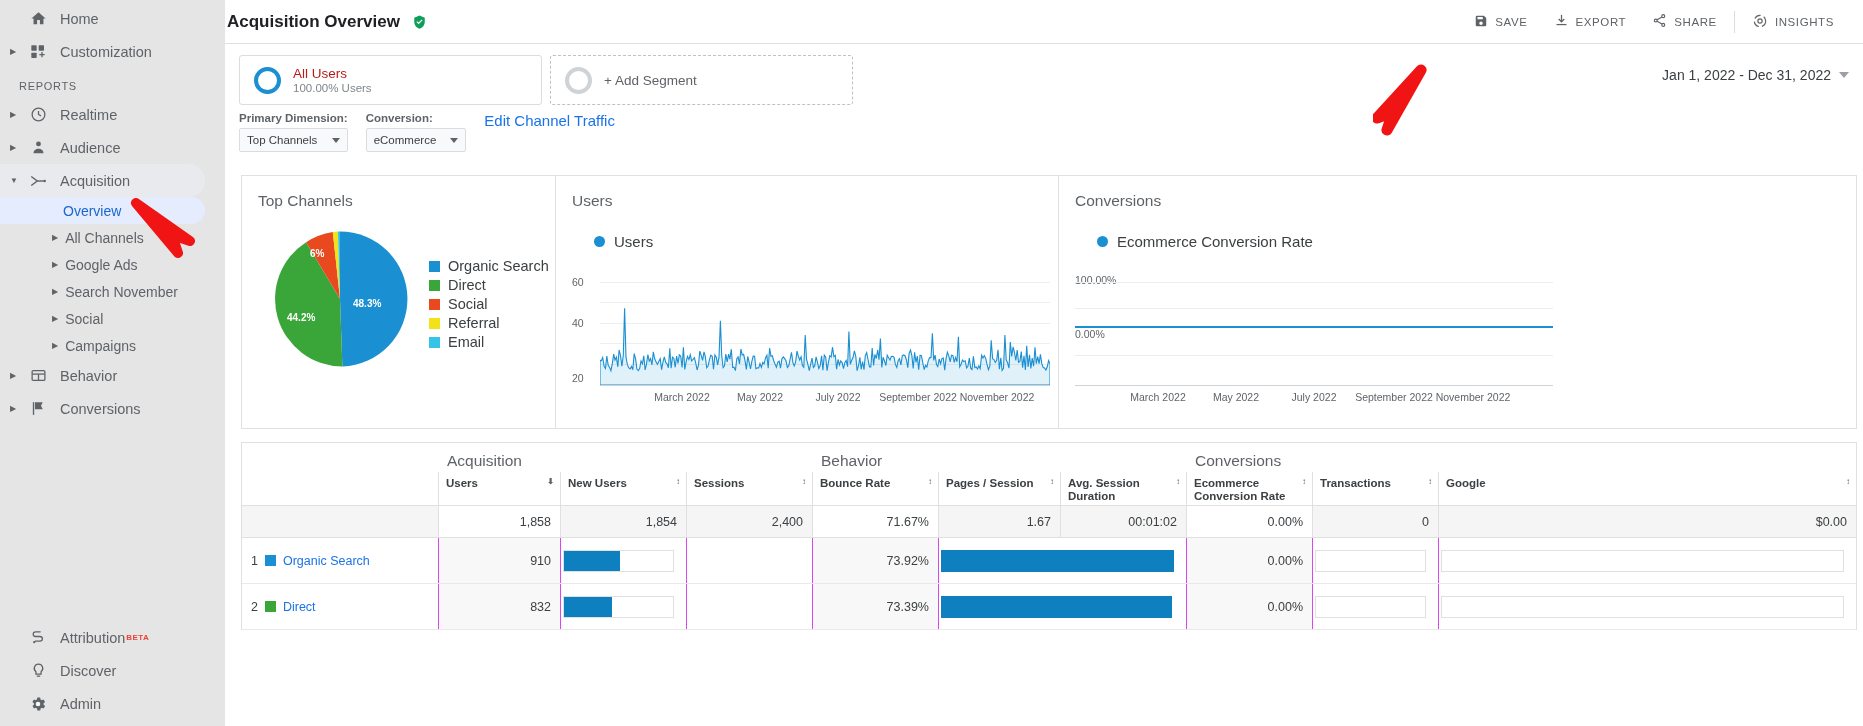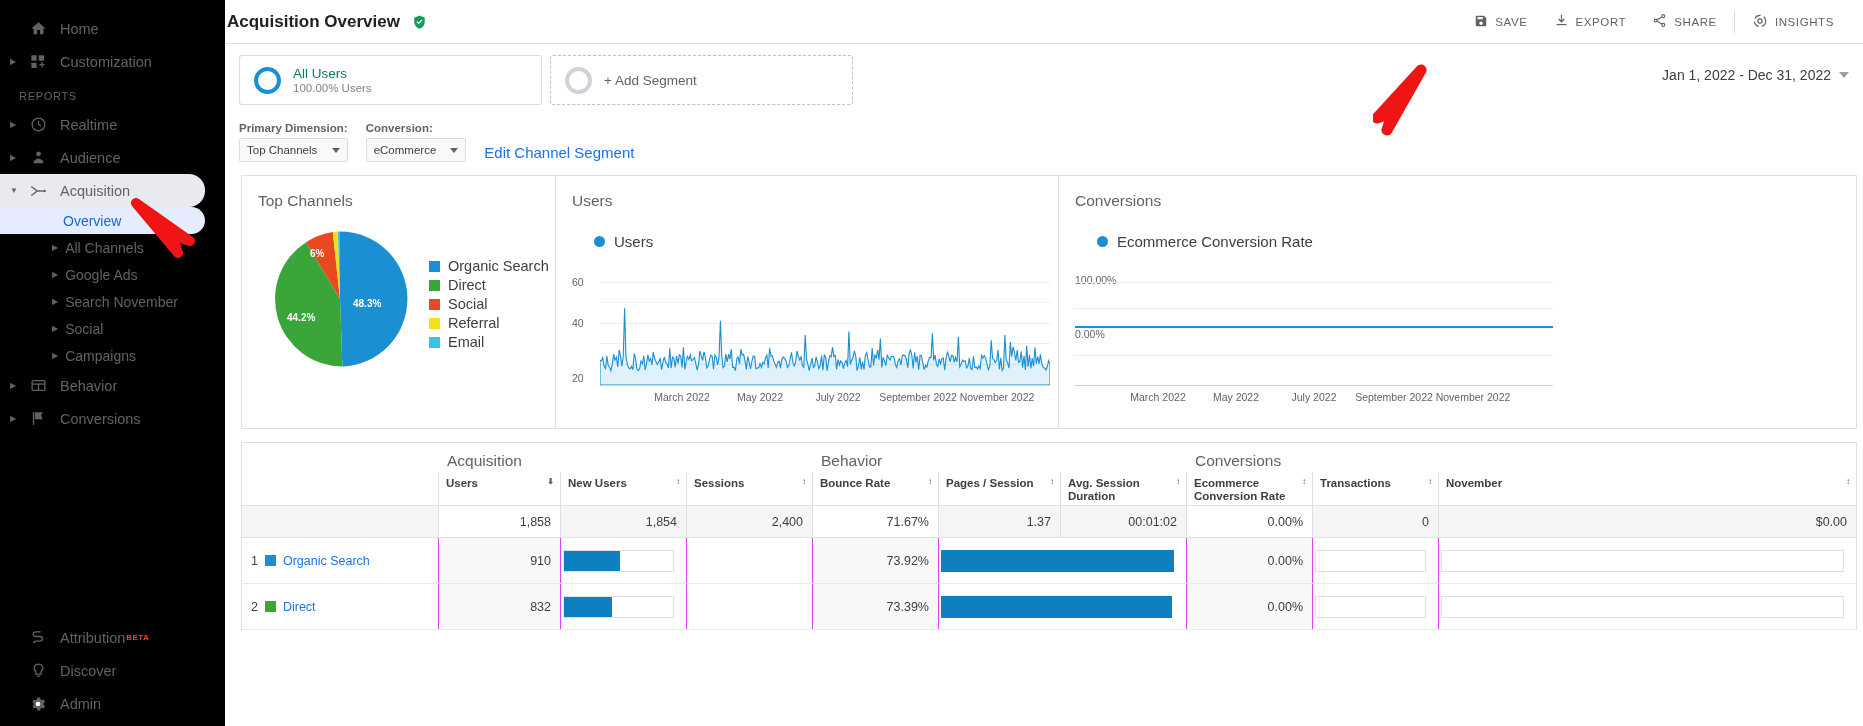--- a/index.html
+++ b/index.html
@@ -7,24 +7,24 @@
     width: 1863px; height: 726px;
     font-family: "Liberation Sans", sans-serif;
     background: #fff;
     overflow: hidden;
   }
   .app { display: flex; width: 1863px; height: 726px; position: relative; }
 
   
   .sidebar {
     width: 225px; height: 726px;
-    background: #000000;
+    background: #e5e5e5;
     flex: 0 0 225px;
     position: relative;
-    padding-top: 12px;
+    padding-top: 2px;
   }
   .nav-item {
     display: flex; align-items: center;
     height: 33px;
     padding-left: 10px;
     color: #5f6368;
     font-size: 14.5px;
     cursor: pointer;
     position: relative;
   }
@@ -113,38 +113,38 @@
     display: flex; align-items: center;
     padding-left: 14px; gap: 12px;
     background: #fff; cursor: pointer;
   }
   .seg-box.dashed { border: 1px dashed #bdc1c6; margin-left: 8px; }
   .ring {
     width: 27px; height: 27px; border-radius: 50%;
     border: 4px solid #1a8fd1; flex: 0 0 27px;
   }
   .ring.grey { border-color: #cfd3d7; }
-  .seg-name { font-size: 13.5px; color: #0f766e; line-height: 1.25; }
+  .seg-name { font-size: 13.5px; color: #b91c1c; line-height: 1.25; }
   .seg-sub { font-size: 11.5px; color: #80868b; }
   .seg-add { font-size: 13.5px; color: #5f6368; }
   .date-range {
     margin-left: auto; margin-right: 14px; margin-top: 12px;
     font-size: 14px; color: #3c4043;
     display: flex; align-items: center; gap: 8px; cursor: pointer;
     white-space: nowrap;
   }
   .tri-down {
     width: 0; height: 0;
     border-left: 5px solid transparent; border-right: 5px solid transparent;
     border-top: 6px solid #9aa0a6;
   }
 
   
   .dim-row {
-    display: flex; align-items: flex-end;
+    display: flex; align-items: flex-start;
     padding: 6px 0 0 14px; gap: 18px;
     height: 56px;
   }
   .dim-group { display: flex; flex-direction: column; gap: 4px; }
   .dim-label { font-size: 11.5px; color: #5f6368; font-weight: bold; }
   .dim-select {
     height: 24px; min-width: 92px;
     border: 1px solid #dadce0; border-radius: 2px;
     background: #f8f9fa;
     font-size: 11.5px; color: #3c4043;
@@ -479,21 +479,21 @@
           <span class="tri"></span>
         </div>
       </div>
       <div class="dim-group">
         <div class="dim-label">Conversion:</div>
         <div class="dim-select">
           <span>eCommerce</span>
           <span class="tri"></span>
         </div>
       </div>
-      <div class="edit-link">Edit Channel Segment</div>
+      <div class="edit-link">Edit Channel Traffic</div>
     </div>
 
     <div class="panels">
 
       <div class="panel p1">
         <div class="panel-title">Top Channels</div>
         <div class="pie-wrap">
           <div style="position:relative;width:150px;height:150px;margin-left:7px;">
             <svg width="150" height="150" viewBox="0 0 100 100">
 
@@ -622,32 +622,32 @@
         </div>
         <div class="hdr-cell" style="flex:0 0 126px">
           <span>Ecommerce Conversion Rate</span>
           <span class="sort">↕</span>
         </div>
         <div class="hdr-cell" style="flex:0 0 126px">
           <span>Transactions</span>
           <span class="sort">↕</span>
         </div>
         <div class="hdr-cell" style="flex:1">
-          <span>November</span>
+          <span>Google</span>
           <span class="sort">↕</span>
         </div>
       </div>
 
       <div class="tot-row">
         <div style="flex:0 0 196px"></div>
         <div class="tot-cell white" style="flex:0 0 122px">1,858</div>
         <div class="tot-cell" style="flex:0 0 126px">1,854</div>
         <div class="tot-cell" style="flex:0 0 126px">2,400</div>
         <div class="tot-cell white" style="flex:0 0 126px">71.67%</div>
-        <div class="tot-cell" style="flex:0 0 122px">1.37</div>
+        <div class="tot-cell" style="flex:0 0 122px">1.67</div>
         <div class="tot-cell" style="flex:0 0 126px">00:01:02</div>
         <div class="tot-cell white" style="flex:0 0 126px">0.00%</div>
         <div class="tot-cell" style="flex:0 0 126px">0</div>
         <div class="tot-cell" style="flex:1">$0.00</div>
       </div>
 
       <div class="d-row">
         <div class="idx-cell" style="flex:0 0 196px">
           <span>1</span>
           <span class="chip" style="background:#1a8fd1"></span>

